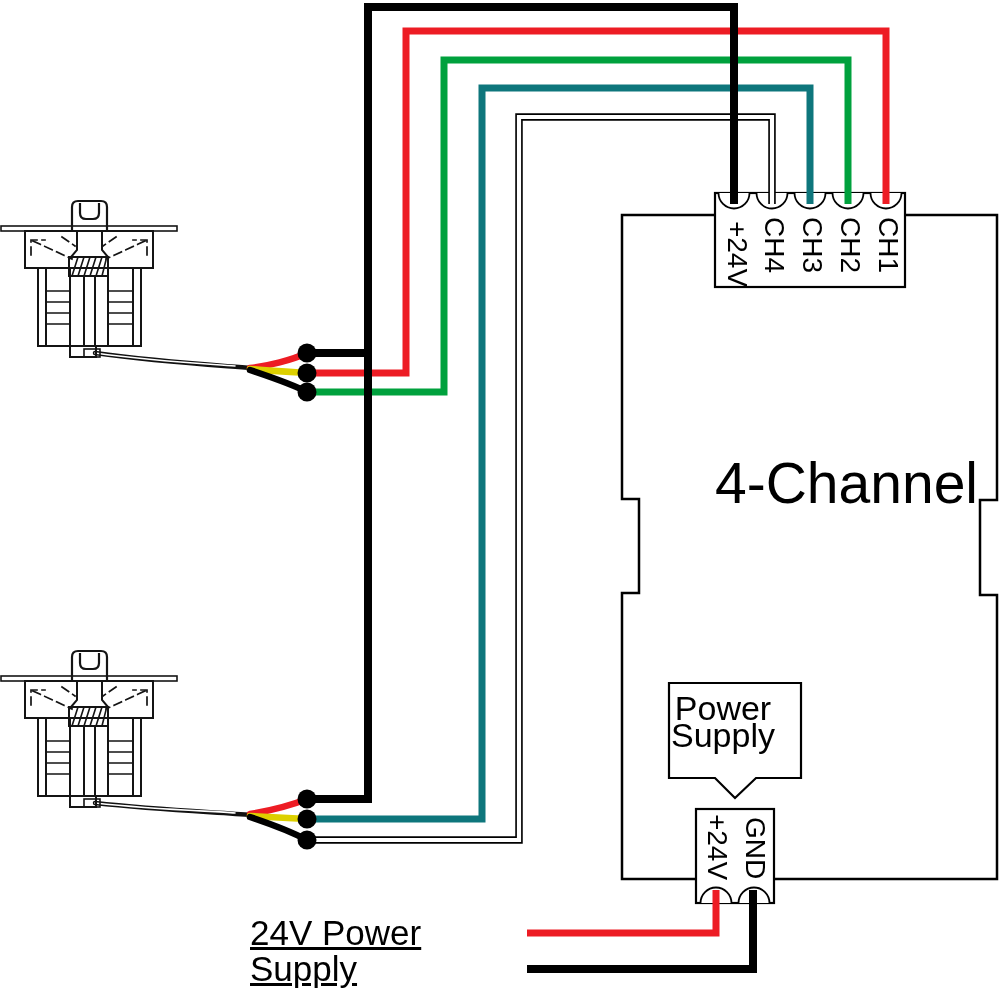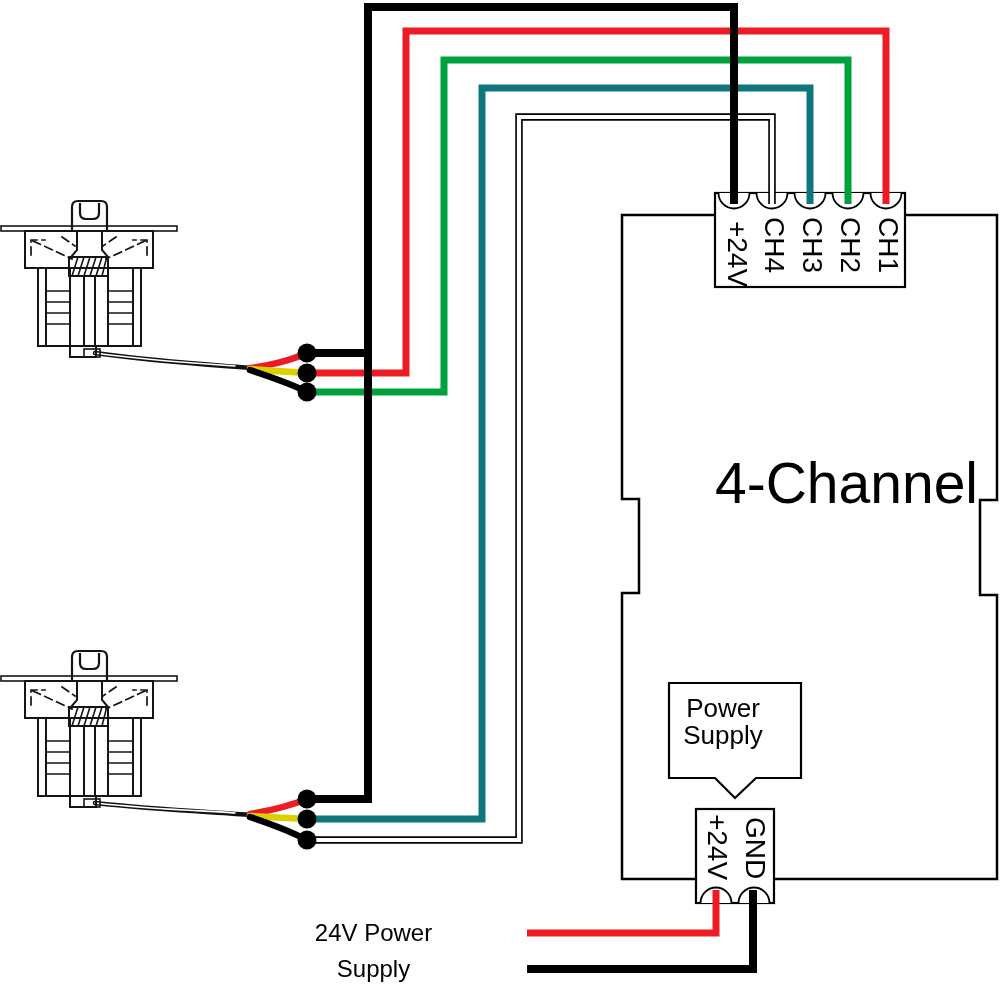--- a/index.html
+++ b/index.html
@@ -5,23 +5,23 @@
   html,body{margin:0;padding:0;background:#ffffff;}
   #stage{position:relative;width:1000px;height:992px;background:#fff;overflow:hidden;
          font-family:"Liberation Sans",sans-serif;color:#000;}
   #stage svg{position:absolute;left:0;top:0;}
   .txt{position:absolute;color:#000;}
   .vlabel{position:absolute;white-space:nowrap;font-size:28px;line-height:28px;
           transform:translate(-50%,-50%) rotate(90deg);}
   .title{left:659px;top:455px;width:375px;text-align:center;
          font-size:57px;line-height:56px;}
   .callout-text{left:669px;top:695px;width:108px;text-align:center;
-                font-size:26px;line-height:27px;}
-  .supply-text{left:250px;top:915px;width:247px;text-align:center;
-               font-size:24px;line-height:36px;}
+                font-size:34px;line-height:27px;}
+  .supply-text{left:250px;top:915px;width:247px;text-align:left;
+               font-size:35px;line-height:36px;text-decoration:underline;}
   
   .wblack{stroke:var(--wire-black,#000);}
   .wred{stroke:var(--wire-red,#ed1c24);}
   .wgreen{stroke:var(--wire-green,#00a13d);}
   .wteal{stroke:var(--wire-teal,#0e767c);}
   .wyellow{stroke:var(--wire-yellow,#ddd000);}
   .wwhite{stroke:var(--wire-white,#fff);}
   .outline{stroke:var(--line,#000);fill:#fff;}
 </style>
 </head>

